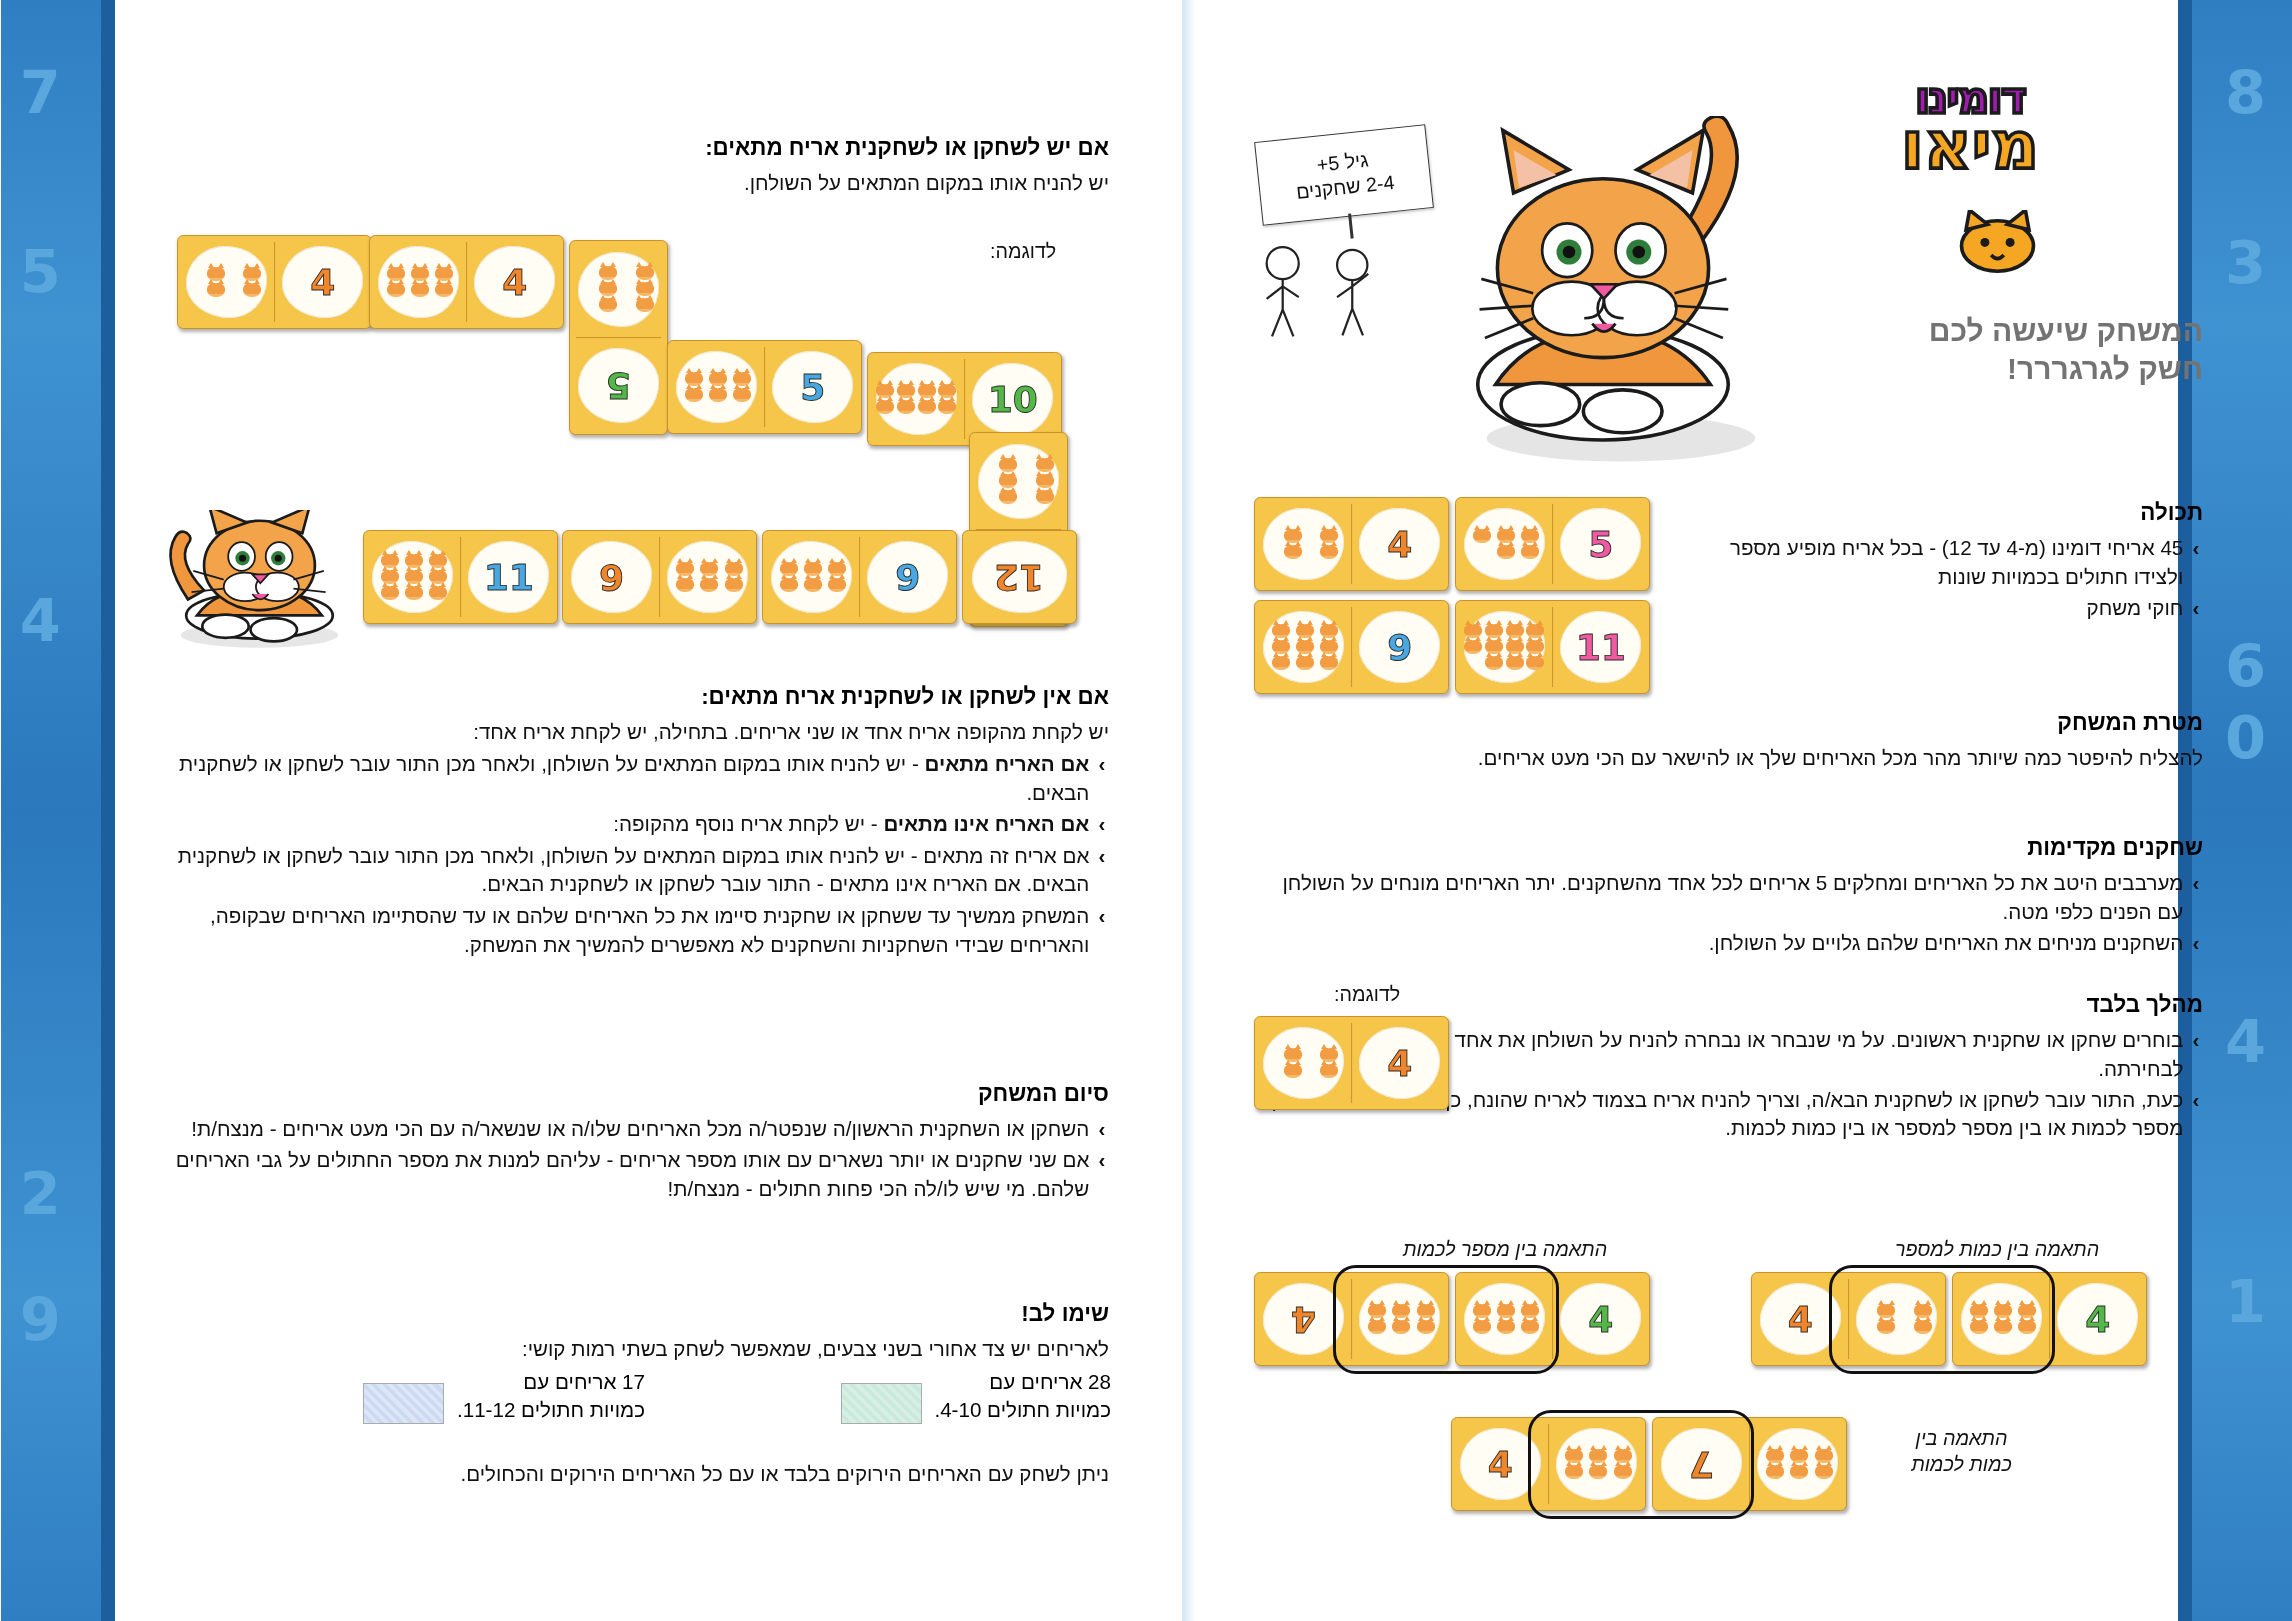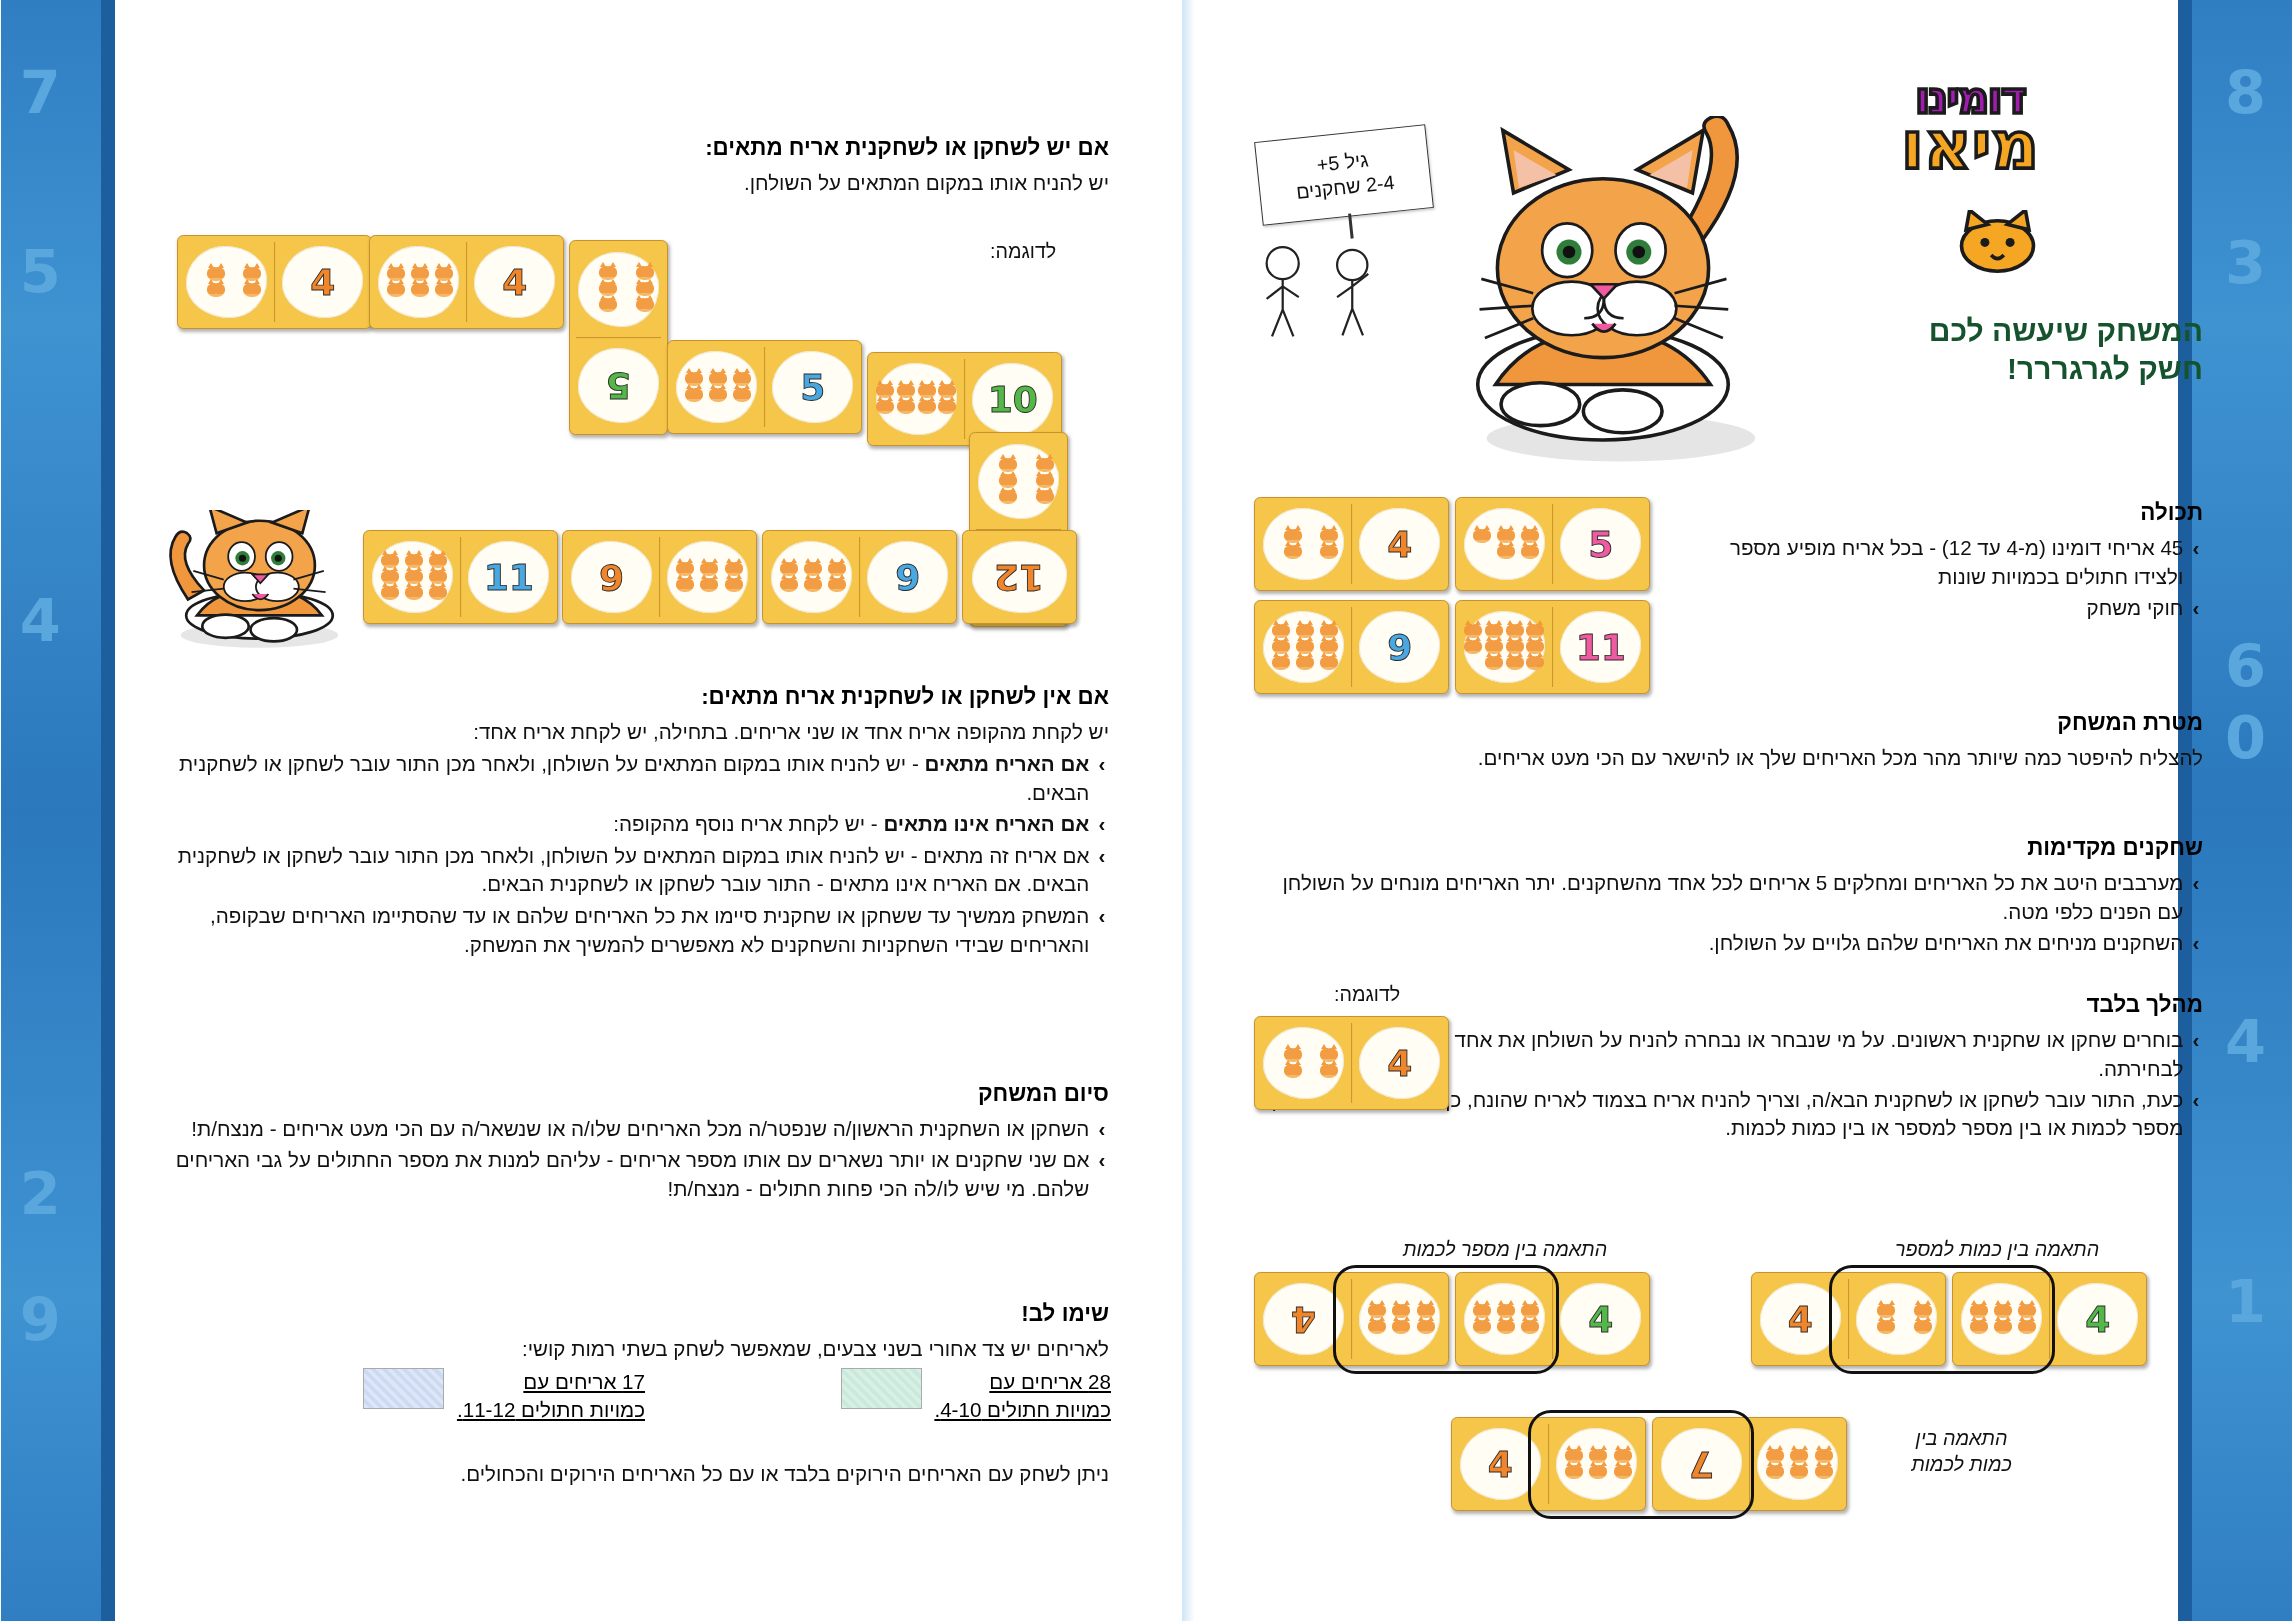--- a/index.html
+++ b/index.html
@@ -212,34 +212,34 @@
     -webkit-text-stroke: 3.6px #1b1b1b;
     font-family: "DejaVu Sans", sans-serif;
     margin-top: -16px;
   }
   .tag {
     position: absolute;
     text-align: right;
     font-size: 30px;
     font-weight: bold;
     line-height: 1.25;
-    color: #14532d;
+    color: #737373;
   }
   .swatch {
     display:inline-block;
     width: 79px; height: 39px;
     border:0.9px solid #aaa;
     vertical-align: middle;
   }
   .sw-green { background: repeating-linear-gradient(45deg,#d8f0e4 0 3.6px,#c8e9dc 3.6px 7.2px); }
   .sw-blue  { background: repeating-linear-gradient(45deg,#dde6f7 0 3.6px,#ccd9f2 3.6px 7.2px); }
   .legend-row {
     position:absolute;
-    display:flex; align-items:flex-start; gap:12.5px;
-    font-size: 20.6px; line-height:1.35;text-decoration:underline;
+    display:flex; align-items:flex-end; gap:12.5px;
+    font-size: 20.6px; line-height:1.35;
   }
   .ring {
     position:absolute;
     border: 3.6px solid #111;
     border-radius: 23px;
     box-sizing: border-box;
     pointer-events:none;
   }
   .cap { position:absolute; font-size:19.7px; color:#111; text-align:center;font-style:italic; }
 </style>

